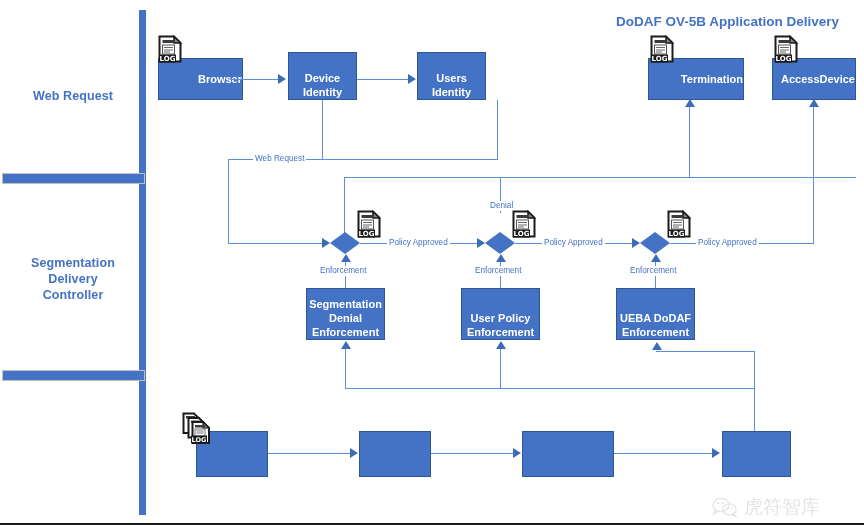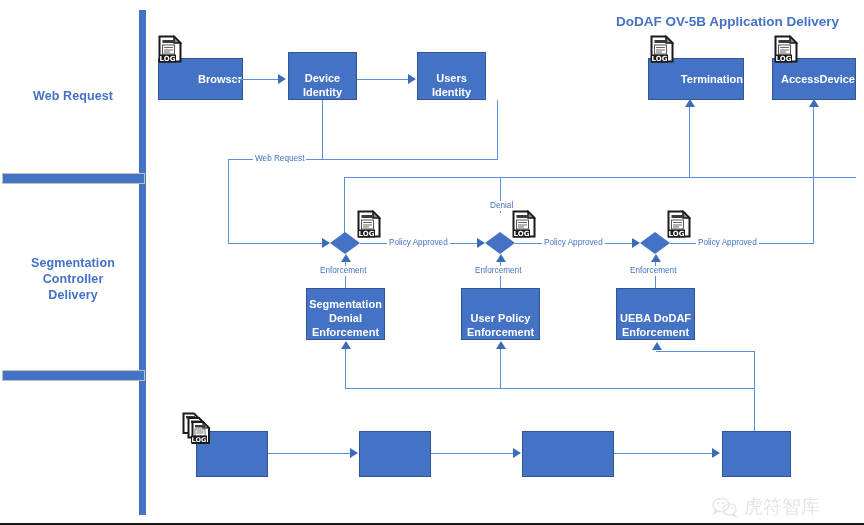--- a/index.html
+++ b/index.html
@@ -65,22 +65,22 @@
 <div id="canvas">
 
   <div class="lane-vbar" style="left:139px;top:10px;width:7px;height:505px;"></div>
   <div class="lane-hbar" style="left:2px;top:173px;width:143px;height:11px;"></div>
   <div class="lane-hbar" style="left:2px;top:370px;width:143px;height:11px;"></div>
 
   <div class="lane-label" style="left:8px;top:88px;width:130px;">Web Request</div>
 
   <div class="lane-label" style="left:8px;top:255px;width:130px;">
     <div>Segmentation</div>
+    <div>Delivery</div>
     <div>Controller</div>
-    <div>Delivery</div>
   </div>
 
   <div class="title" style="left:616px;top:14px;">DoDAF OV-5B Application Delivery</div>
 
   <div class="box" style="left:158px;top:58px;width:85px;height:42px;">Browser</div>
   <svg class="logicon" style="left:158px;top:35px;" viewBox="0 0 24 28">
     <path d="M1.5 1.5 H16 L22.5 8 V26.5 H1.5 Z" fill="#ffffff" stroke="#1a1a1a" stroke-width="2"></path>
     <path d="M16 1.5 L22.5 8 H16 Z" fill="#8a8a8a" stroke="#1a1a1a" stroke-width="1.5"></path>
     <rect x="4.5" y="5" width="12" height="3" fill="#3a3a3a"></rect>
     <rect x="4.5" y="10" width="12" height="9" fill="#ffffff" stroke="#555" stroke-width="1"></rect>

